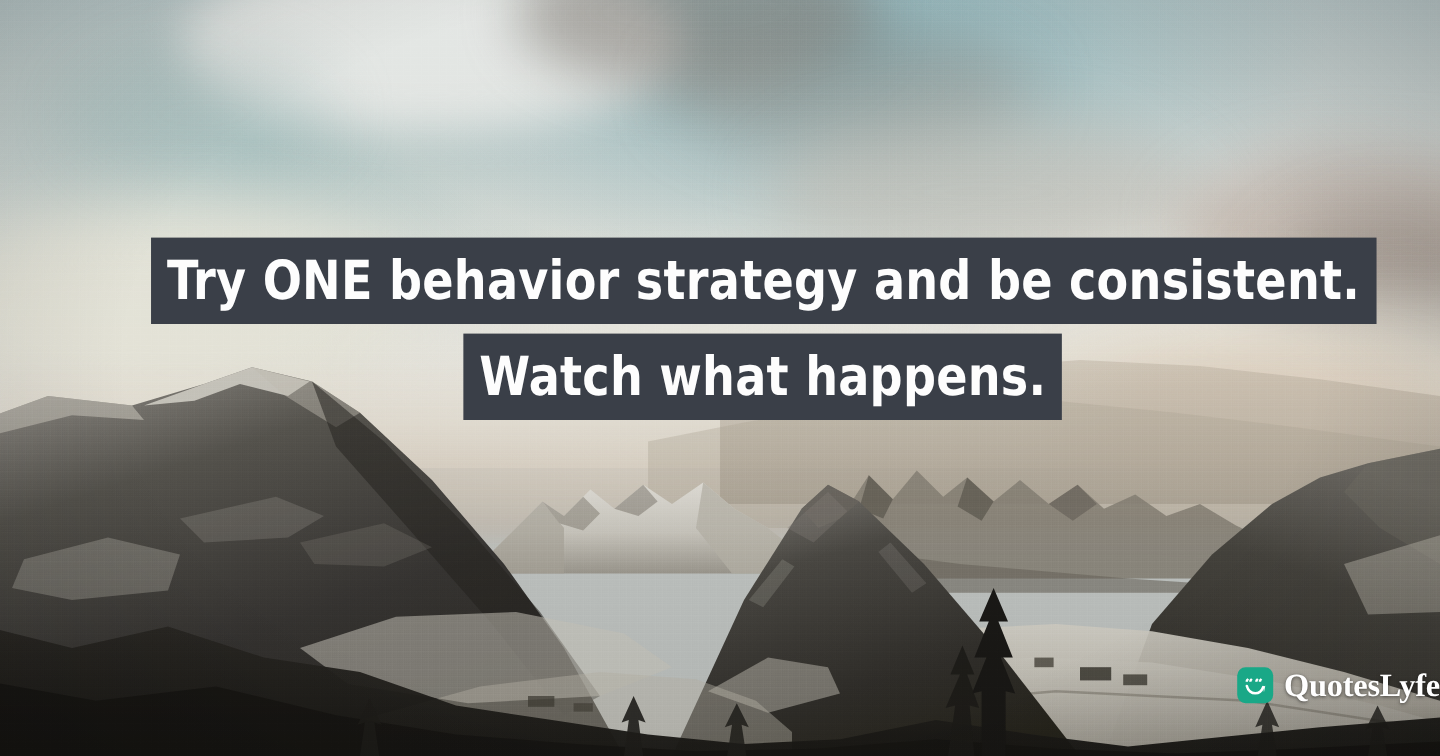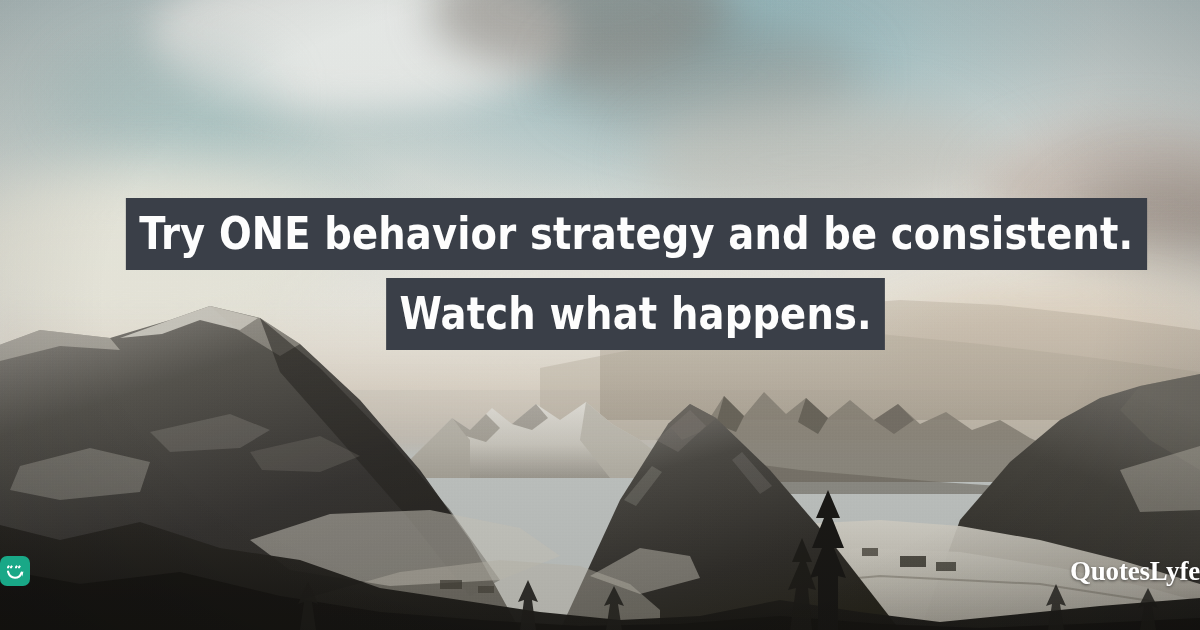--- a/index.html
+++ b/index.html
@@ -88,21 +88,21 @@
     padding:0 14px;
     white-space:nowrap;
     transform:scaleX(0.95);
     transform-origin:center;
   }
   .qline + .qline { margin-top:8px; }
 
   
   .brand {
     position:absolute; left:0; top:556px; width:1200px;
-    display:flex; align-items:center; justify-content:space-between; gap:9px;
+    display:flex; align-items:center; justify-content:flex-end; gap:9px;
   }
   .brand-mark {
     width:30px; height:30px; border-radius:7px;
     background:#19a887;
     display:flex; align-items:center; justify-content:center;
     flex:0 0 auto;
   }
   .brand-name {
     font-family:"Liberation Serif","DejaVu Serif",serif;
     font-weight:700;

